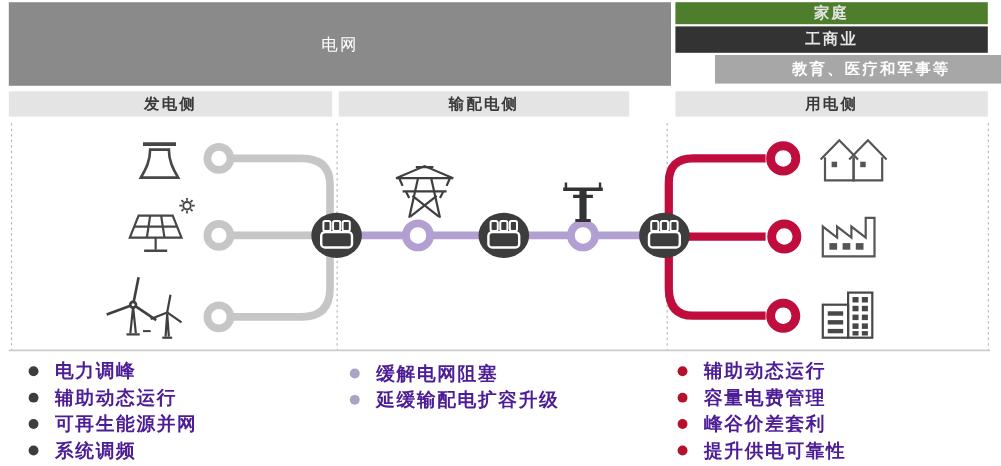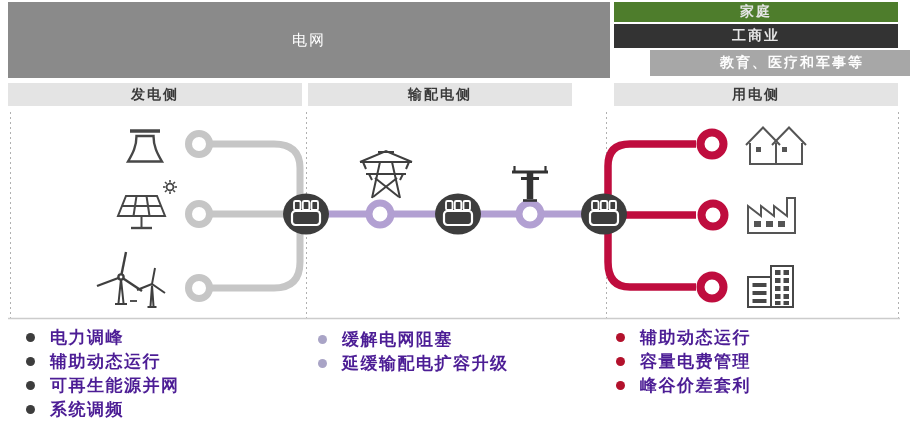--- a/index.html
+++ b/index.html
@@ -272,15 +272,19 @@
         <span class="b-label">辅助动态运行</span>
       </div>
     <div class="b-item">
         <span class="bullet"></span>
         <span class="b-label">容量电费管理</span>
       </div>
     <div class="b-item">
         <span class="bullet"></span>
         <span class="b-label">峰谷价差套利</span>
       </div>
+    <div class="b-item">
+        <span class="bullet"></span>
+        <span class="b-label">提升供电可靠性</span>
+      </div>
   </div>
 
 </div>
 
 </body></html>

